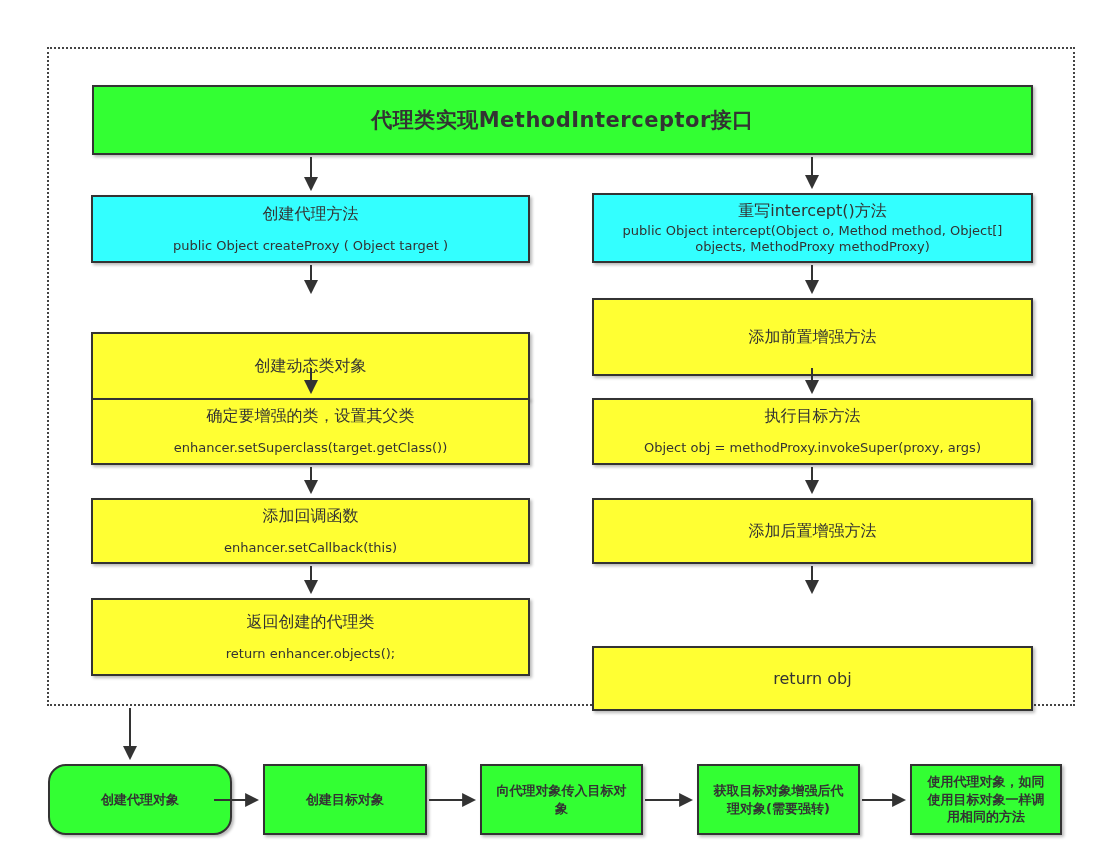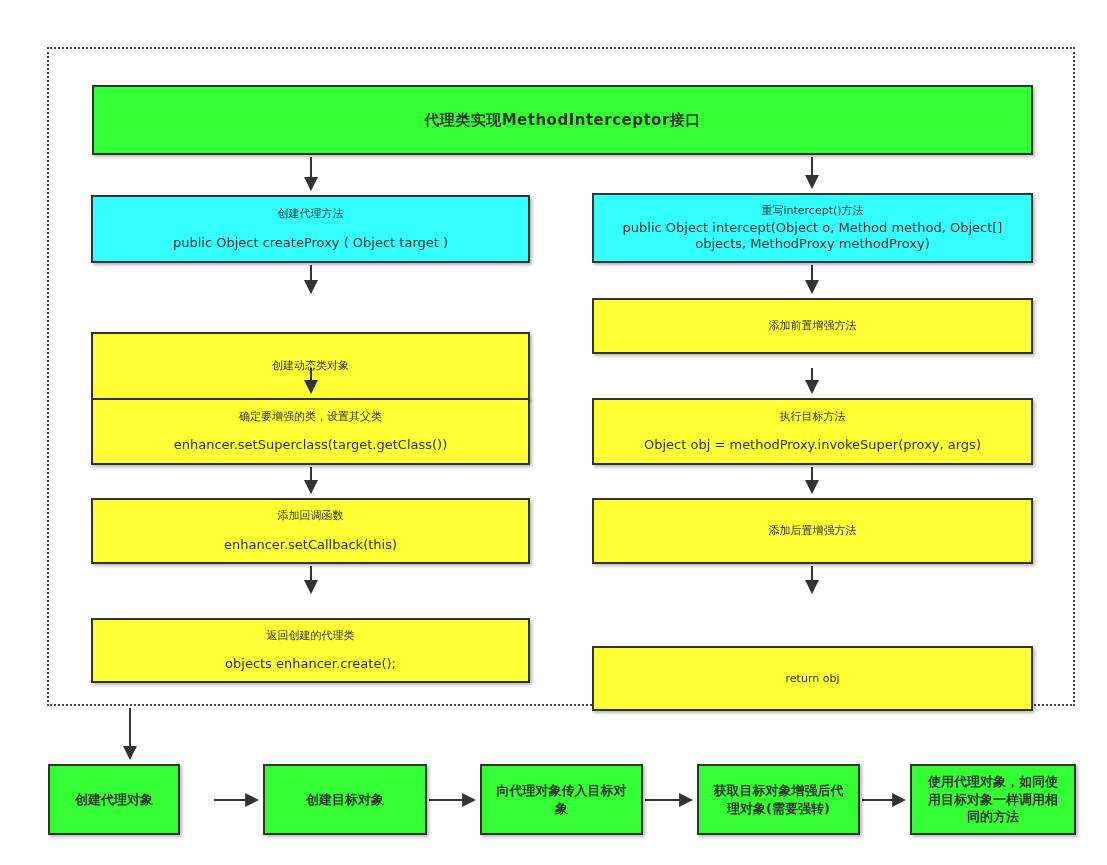--- a/index.html
+++ b/index.html
@@ -33,28 +33,28 @@
     text-align: center;
     gap: 14px;
     padding: 4px 10px;
     line-height: 1.25;
   }
   .box.tight { gap: 2px; }
   .header-box {
     left: 92px; top: 85px;
     width: 941px; height: 70px;
     background: #33FF33;
-    font-size: 15px;
+    font-size: 21px;
     font-weight: bold;
     letter-spacing: 0.5px;
   }
   .cyan  { background: #33FFFF; }
   .yellow{ background: #FFFF33; }
   .green { background: #33FF33; }
-  .step-title { font-size: 11px; }
+  .step-title { font-size: 16px; }
   .step-code  { font-size: 13px; }
   .lcol { left: 91px;  width: 439px; }
   .rcol { left: 592px; width: 441px; }
   .bottom-box {
     top: 764px;
     height: 71px;
     font-size: 13px;
     font-weight: bold;
     gap: 0;
     line-height: 1.35;
@@ -88,56 +88,56 @@
     <div class="step-title">创建动态类对象</div>
   </div>
   <div class="box yellow lcol" style="top:398px; height:67px;">
     <div class="step-title">确定要增强的类，设置其父类</div>
     <div class="step-code">enhancer.setSuperclass(target.getClass())</div>
   </div>
   <div class="box yellow lcol" style="top:498px; height:66px;">
     <div class="step-title">添加回调函数</div>
     <div class="step-code">enhancer.setCallback(this)</div>
   </div>
-  <div class="box yellow lcol" style="top:598px; height:65px;margin-top:20px;">
+  <div class="box yellow lcol" style="top:598px; height:78px;">
     <div class="step-title">返回创建的代理类</div>
-    <div class="step-code">objects enhancer.create();</div>
+    <div class="step-code">return enhancer.objects();</div>
   </div>
 
   <div class="box cyan rcol tight" style="top:193px; height:70px;">
     <div class="step-title">重写intercept()方法</div>
     <div class="step-code">public Object intercept(Object o, Method method, Object[] objects, MethodProxy methodProxy)</div>
   </div>
-  <div class="box yellow rcol" style="top:298px; height:56px;">
+  <div class="box yellow rcol" style="top:298px; height:78px;">
     <div class="step-title">添加前置增强方法</div>
   </div>
   <div class="box yellow rcol" style="top:398px; height:67px;">
     <div class="step-title">执行目标方法</div>
     <div class="step-code">Object obj = methodProxy.invokeSuper(proxy, args)</div>
   </div>
   <div class="box yellow rcol" style="top:498px; height:66px;">
     <div class="step-title">添加后置增强方法</div>
   </div>
   <div class="box yellow rcol" style="top:598px; height:65px;margin-top:48px;">
     <div class="step-title">return obj</div>
   </div>
 
-  <div class="box green bottom-box" style="left:48px;  width:132px;">
+  <div class="box green bottom-box" style="left:48px;  width:184px;border-radius:18px;">
     <div>创建代理对象</div>
   </div>
   <div class="box green bottom-box" style="left:263px; width:164px;">
     <div>创建目标对象</div>
   </div>
   <div class="box green bottom-box" style="left:480px; width:163px;">
     <div>向代理对象传入目标对象</div>
   </div>
   <div class="box green bottom-box" style="left:697px; width:163px;">
     <div>获取目标对象增强后代理对象(需要强转)</div>
   </div>
-  <div class="box green bottom-box" style="left:910px; width:166px;">
+  <div class="box green bottom-box" style="left:910px; width:152px;">
     <div>使用代理对象，如同使用目标对象一样调用相同的方法</div>
   </div>
 
   <svg class="arrows" width="1107" height="865">
     <defs>
       <marker id="ah" viewBox="0 0 10 10" refX="8.5" refY="5" markerWidth="7" markerHeight="7" orient="auto">
         <path d="M0,0 L10,5 L0,10 z" fill="#333333"></path>
       </marker>
     </defs>
     <line x1="311" y1="157" x2="311" y2="189" marker-end="url(#ah)"></line>

